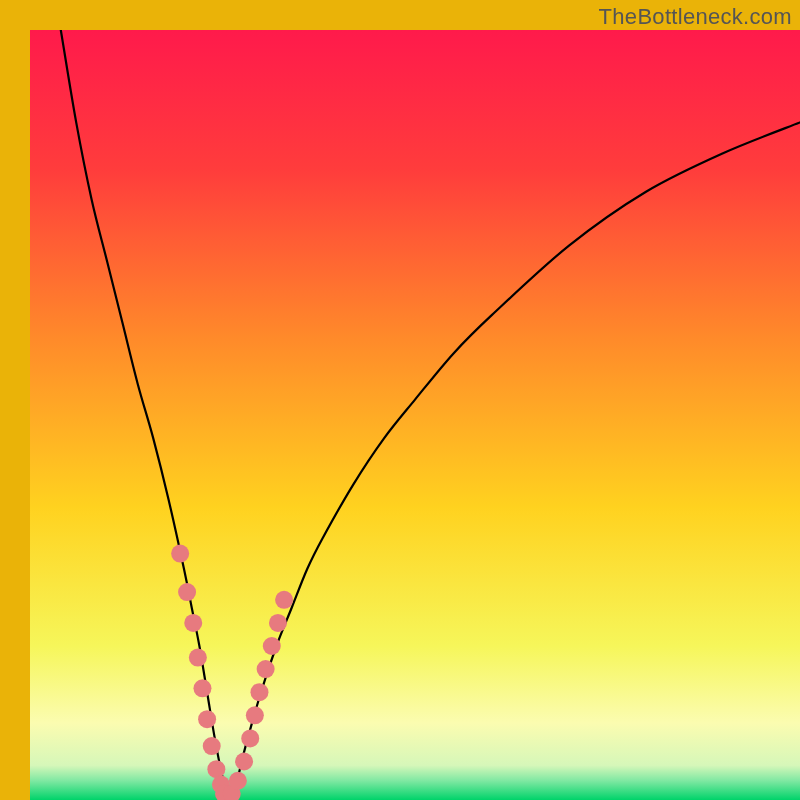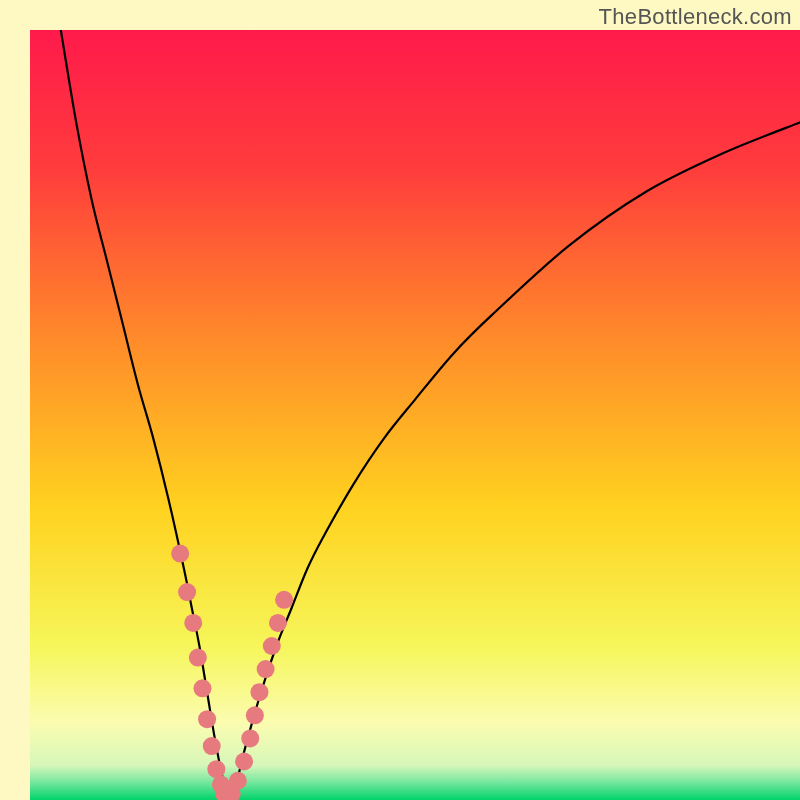--- a/index.html
+++ b/index.html
@@ -8,21 +8,21 @@
     width: 800px;
     height: 800px;
     overflow: hidden;
     background: #000;
     font-family: Arial, Helvetica, sans-serif;
   }
   .frame {
     position: relative;
     width: 800px;
     height: 800px;
-    background: #fef9c3;
+    background: #eab308;
   }
   .plot-area {
     position: absolute;
     left: 30px;
     top: 30px;
     width: 770px;
     height: 770px;
   }
   .gradient-bg {
     position: absolute;

